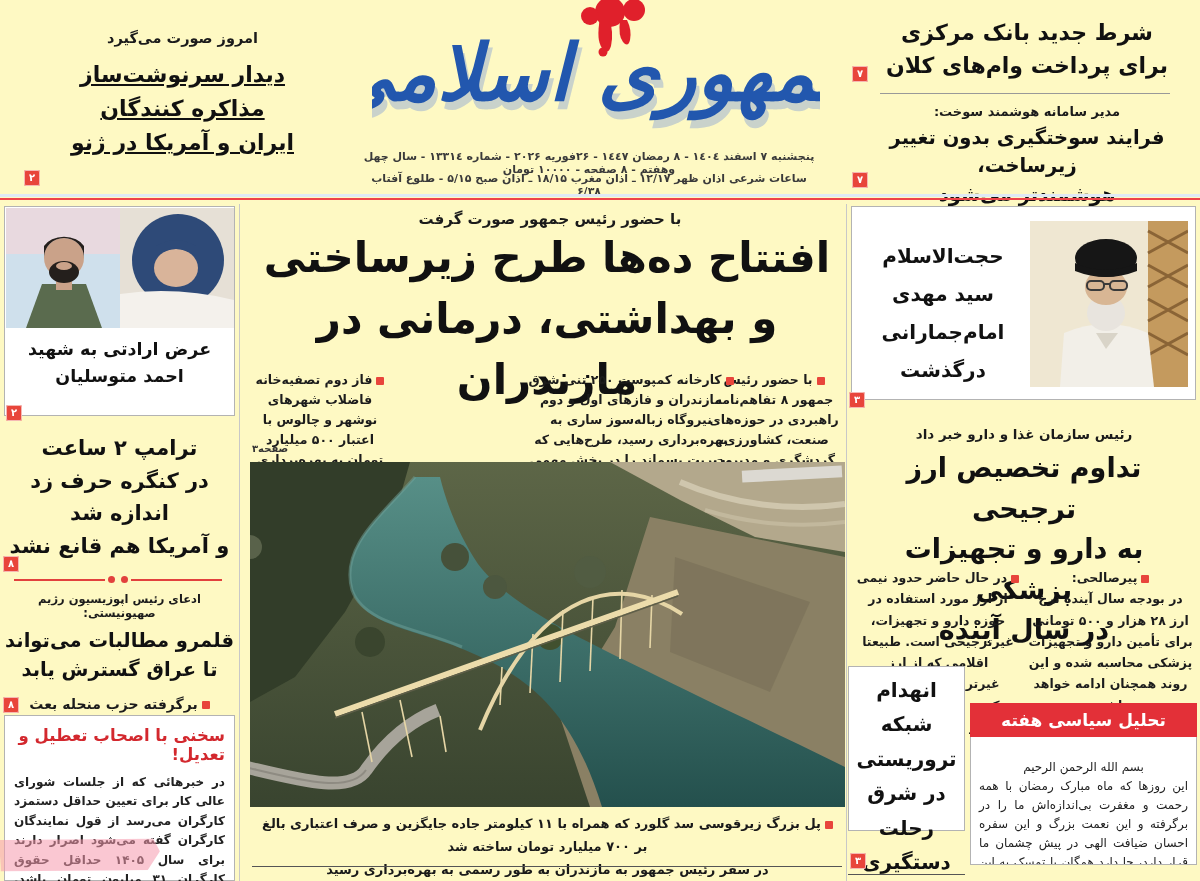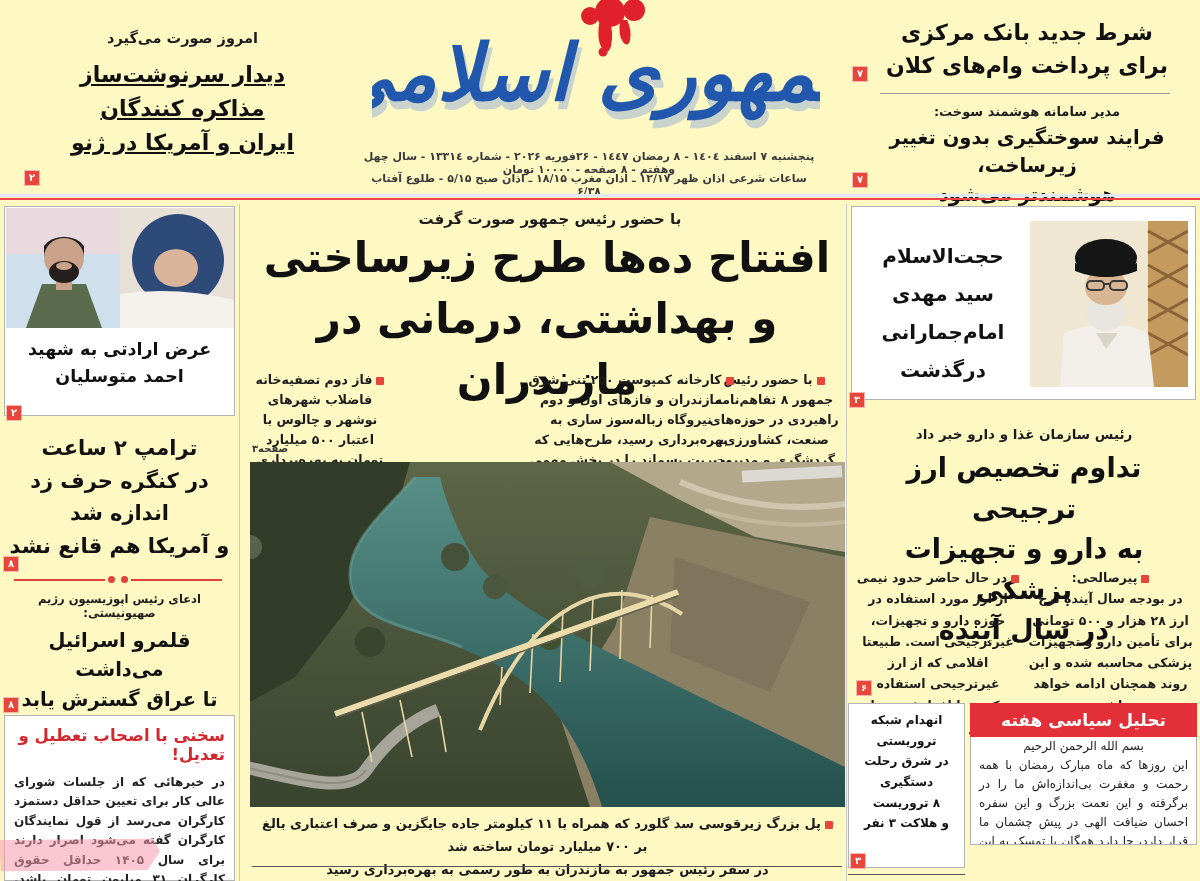--- a/index.html
+++ b/index.html
@@ -131,21 +131,21 @@
   <div class="abs divider-red" style="left:14px; top:576px; width:208px;">
     <span class="ln"></span>
       <span class="dot"></span>
       <span class="dot"></span>
       <span class="ln"></span>
   </div>
 
   <div class="abs ctr" style="left:4px; top:592px; width:231px;">
     <div class="kicker" style="font-size:11.5px; margin-bottom:6px;">ادعای رئیس اپوزیسیون رژیم صهیونیستی:</div>
     <div class="headline" style="font-size:19.5px; line-height:1.5;">
-      <div>قلمرو اسرائیل می‌داشت</div>
+      <div>قلمرو مطالبات می‌تواند</div>
       <div>تا عراق گسترش یابد</div>
     </div>
     <div class="bold" style="font-size:14px; line-height:1.6; margin-top:8px;">
       <div><span class="bullet-sq"></span><span>برگرفته حزب منحله بعث</span></div>
       <div>در کرکوک عراق</div>
     </div>
   </div>
   <div class="pagebox" style="left:3px; top:697px;">۸</div>
 
   <div class="abs nbox" style="left:4px; top:715px; width:231px; height:166px; padding:10px 9px;">
@@ -260,32 +260,32 @@
   </div>
   <div class="abs bold" style="left:1028px; top:567px; width:165px; font-size:12.5px; line-height:1.7; text-align:center;">
     <div><span class="bullet-sq"></span><span>پیرصالحی:</span></div>
     <div>در بودجه سال آینده نرخ ارز ۲۸ هزار و ۵۰۰ تومانی برای تأمین دارو و تجهیزات پزشکی محاسبه شده و این روند همچنان ادامه خواهد داشت</div>
   </div>
   <div class="abs bold" style="left:856px; top:567px; width:164px; font-size:12.5px; line-height:1.7; text-align:center;">
     <span class="bullet-sq"></span><span>در حال حاضر حدود نیمی از ارز مورد استفاده در حوزه دارو و تجهیزات، غیرترجیحی است. طبیعتا اقلامی که از ارز غیرترجیحی استفاده می‌کنند، با افزایش نرخ ارز دچار افزایش قیمت می‌شوند</span>
   </div>
   <div class="pagebox" style="left:856px; top:680px;">۶</div>
 
-  <div class="abs nbox ctr headline" style="left:848px; top:703px; width:117px; height:165px; font-size:12px; line-height:1.72; padding-top:6px;">
+  <div class="abs nbox ctr headline" style="left:848px; top:666px; width:117px; height:165px; font-size:20px; line-height:1.72; padding-top:6px;">
     <div>انهدام شبکه</div>
     <div>تروریستی</div>
     <div>در شرق رحلت</div>
     <div>دستگیری</div>
     <div>۸ تروریست</div>
     <div>و هلاکت ۳ نفر</div>
   </div>
   <div class="pagebox" style="left:850px; top:853px;">۳</div>
   <div class="abs" style="left:848px; top:874px; width:117px; height:1px; background:#555;"></div>
 
   <div class="abs" style="left:970px; top:703px; width:227px; height:178px;">
     <div class="an-header" style="height:34px; line-height:34px; font-size:17px;">تحلیل سیاسی هفته</div>
-    <div class="nbox" style="border-top:none; height:108px; padding:2px 8px; overflow:hidden;">
+    <div class="nbox" style="border-top:none; height:128px; padding:23px 8px; overflow:hidden;">
       <div class="ctr" style="font-size:12px; margin-bottom:3px;">بسم الله الرحمن الرحیم</div>
       <div class="body-text" style="font-size:12px; line-height:1.58;">این روزها که ماه مبارک رمضان با همه رحمت و مغفرت بی‌اندازه‌اش ما را در برگرفته و این نعمت بزرگ و این سفره احسان ضیافت الهی در پیش چشمان ما قرار دارد، جا دارد همگان با تمسک به این فضل بزرگ، به دستگیری از نیازمندان و رسیدگی به امور یتیمان و بی‌سرپرستان پرداخته و زمینه‌های نزول برکات را برای خود فراهم کنند.</div>
     </div>
   </div>
 
 </div>
 
 </body></html>

